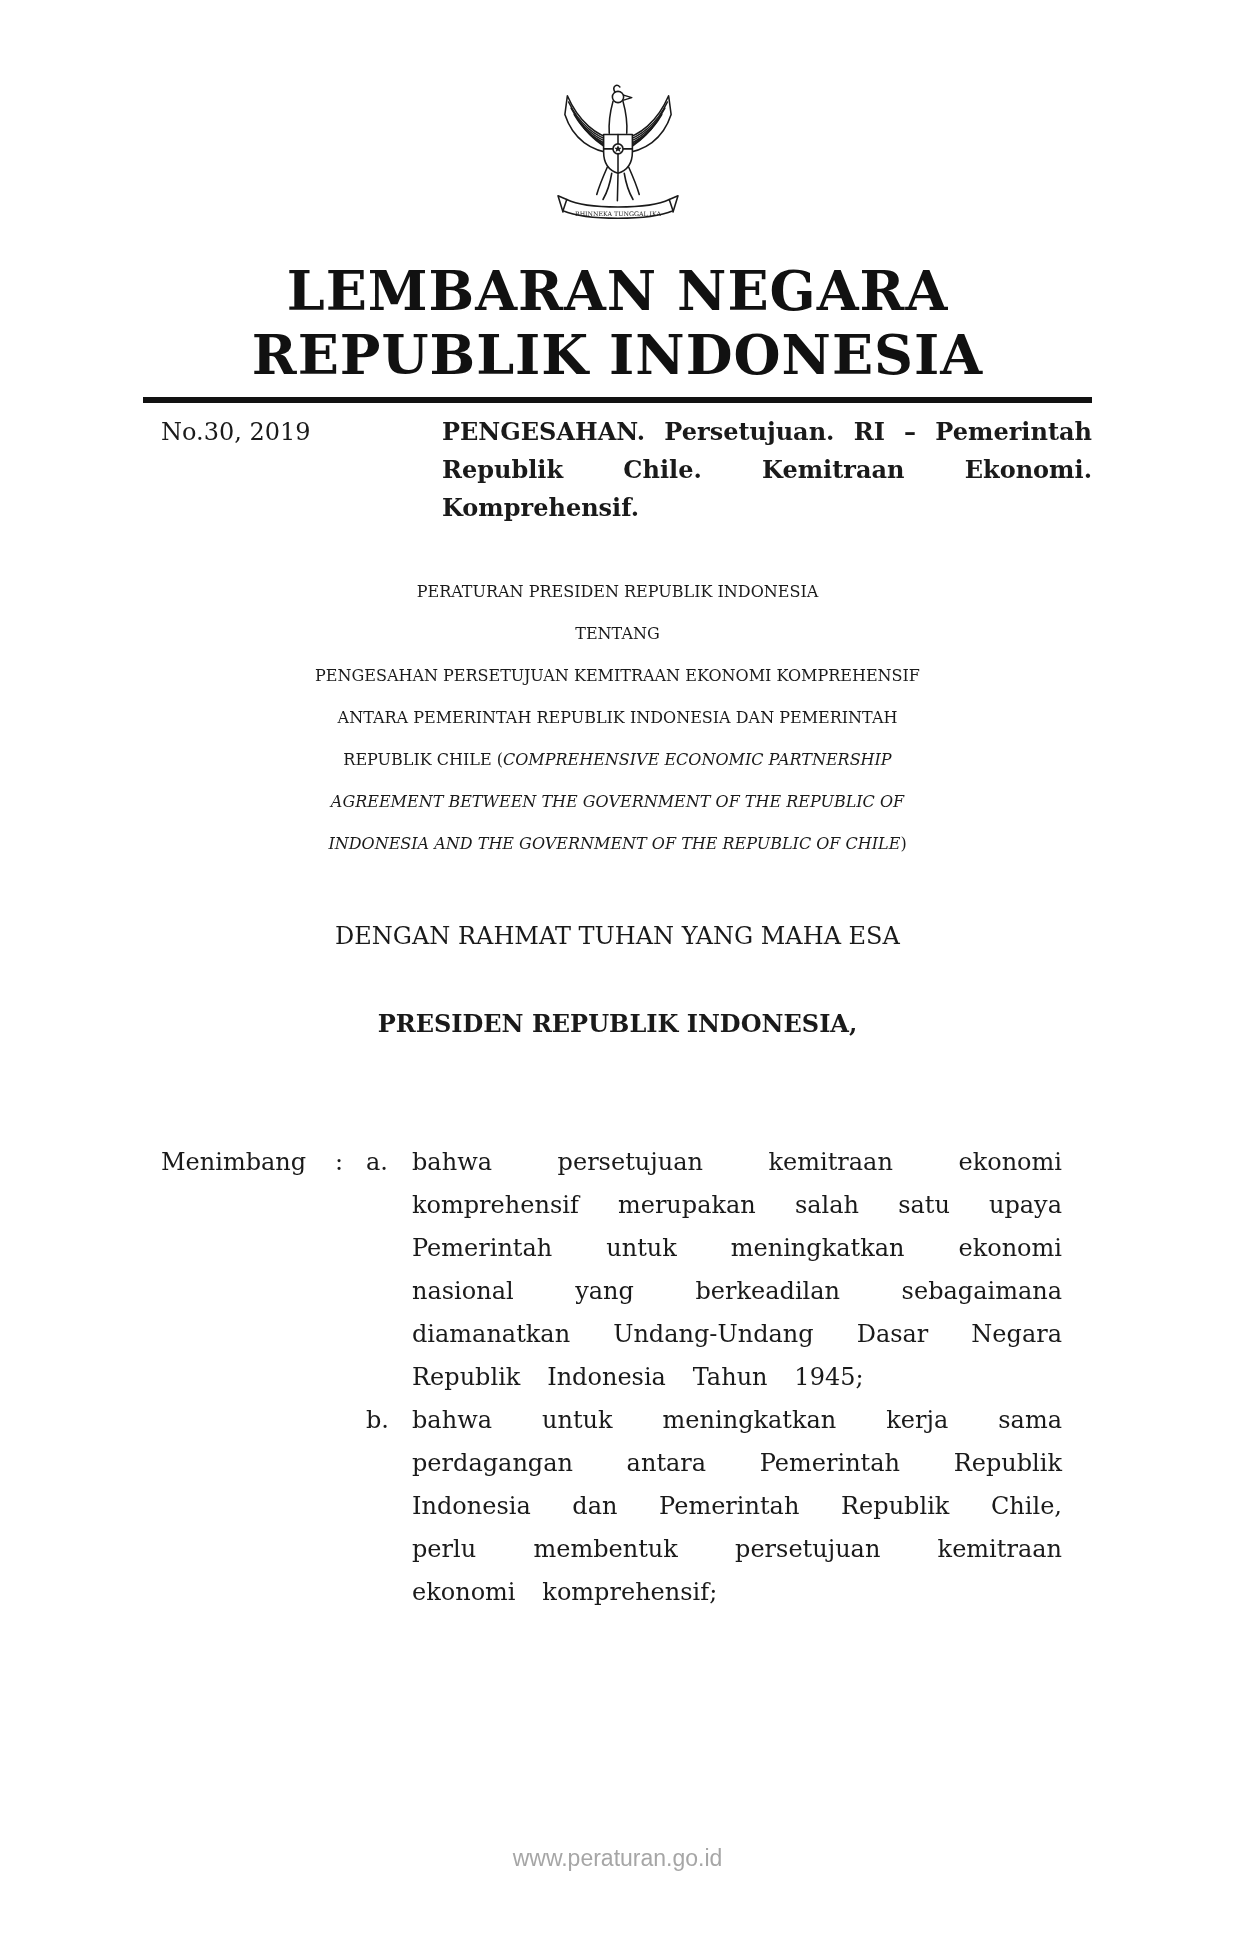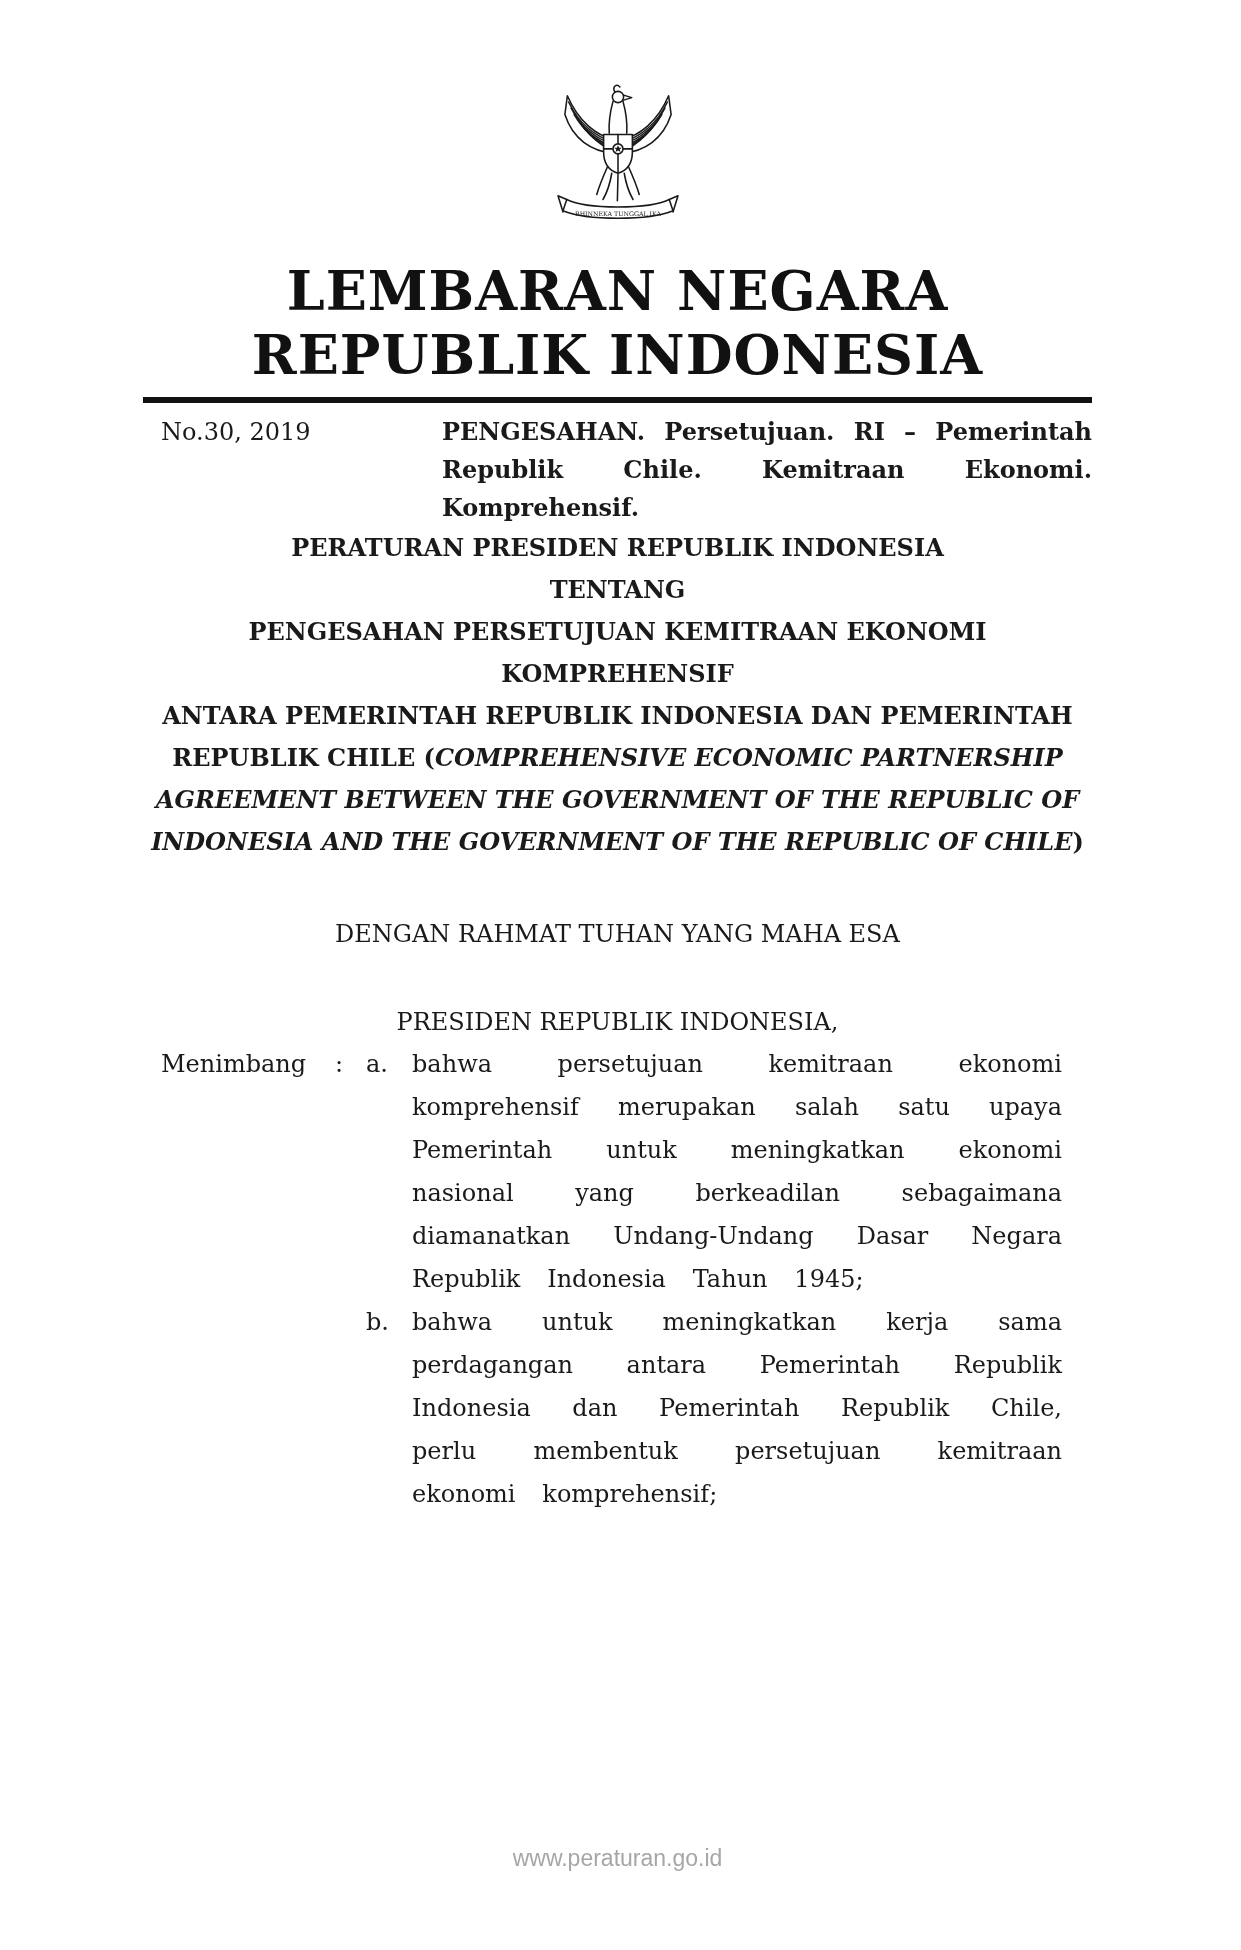--- a/index.html
+++ b/index.html
@@ -46,39 +46,41 @@
   }
   .header-number { white-space: nowrap; padding-left: 18px; }
   .header-subject {
     margin-left: auto;
     width: 650px;
     text-align: justify;
     word-spacing: 0.45em;
     font-weight: bold;
   }
   .decree {
-    text-align: center;
-    font-size: 24px;
+    margin-top: 44px;
+    text-align: center;
+    font-size: 16px;
     line-height: 42px;
-    font-weight: bold;
   }
   .italic { font-style: italic; }
   .invocation {
     margin-top: 50px;
     text-align: center;
     font-size: 24px;
     line-height: 42px;
   }
   .authority {
     margin-top: 46px;
     text-align: center;
     font-size: 24px;
     line-height: 42px;
+    font-weight: bold;
   }
   .considerations {
+    margin-top: 96px;
     padding-left: 18px;
     padding-right: 30px;
     font-size: 24px;
     line-height: 43px;
   }
   .cons-grid {
     display: grid;
     grid-template-columns: 174px 31px 46px 1fr;
   }
   .cons-text {

